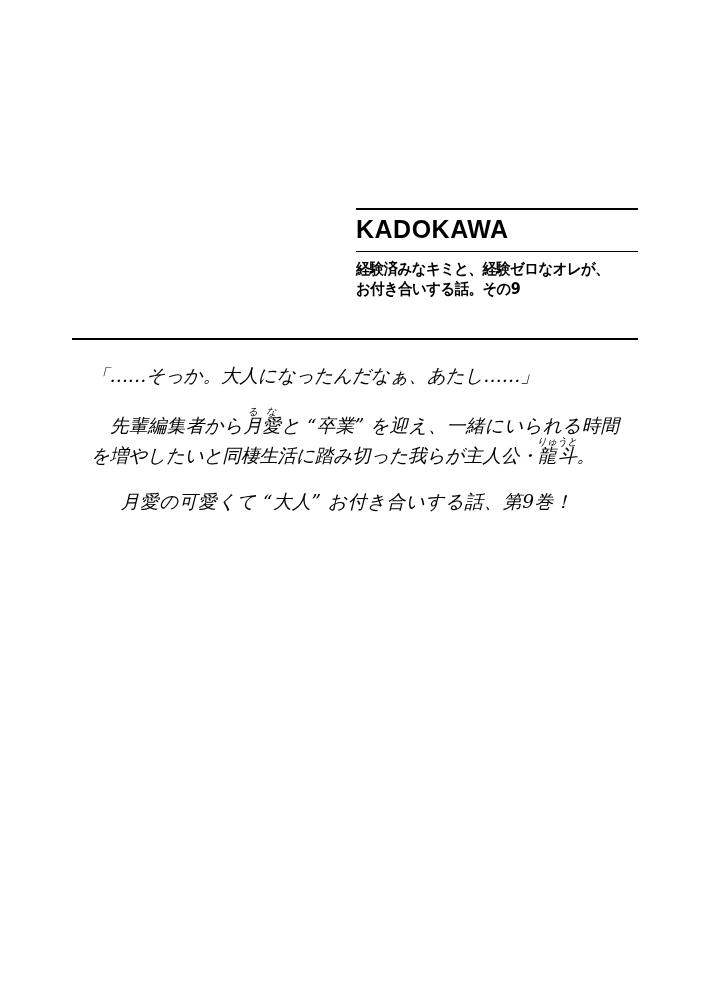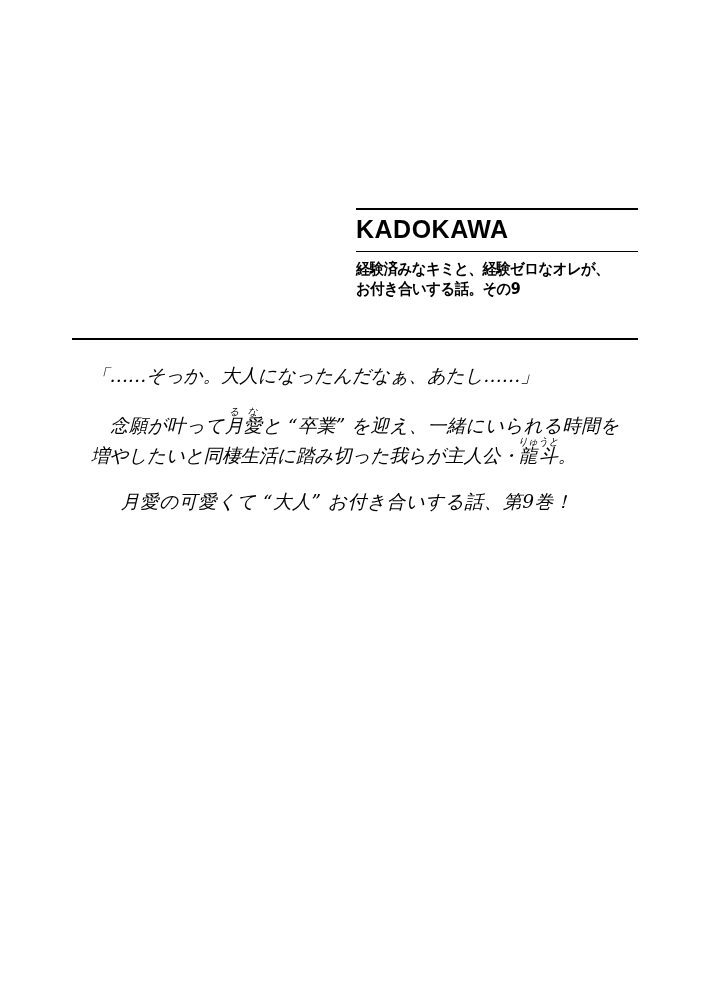--- a/index.html
+++ b/index.html
@@ -120,17 +120,17 @@
     <div class="title">
       <span class="line1">経験済みなキミと、経験ゼロなオレが、</span>
       <span class="line2">お付き合いする話。その9</span>
     </div>
   </div>
 
   <div class="body-rule"></div>
 
   <div class="blurb">
     <p>「……そっか。大人になったんだなぁ、あたし……」</p>
-    <p><span>　念願が叶って</span><ruby><span>月愛</span><rt>るな</rt></ruby><span>と “卒業” を迎え、一緒にいられる時間を増やしたいと同棲生活に踏み切った我らが主人公・</span><ruby><span>龍斗</span><rt>りゅうと</rt></ruby><span>。</span></p>
+    <p><span>　先輩編集者から</span><ruby><span>月愛</span><rt>るな</rt></ruby><span>と “卒業” を迎え、一緒にいられる時間を増やしたいと同棲生活に踏み切った我らが主人公・</span><ruby><span>龍斗</span><rt>りゅうと</rt></ruby><span>。</span></p>
     <p class="last">月愛の可愛くて “大人” お付き合いする話、第9巻！</p>
   </div>
 
 </div>
 
 </body></html>

